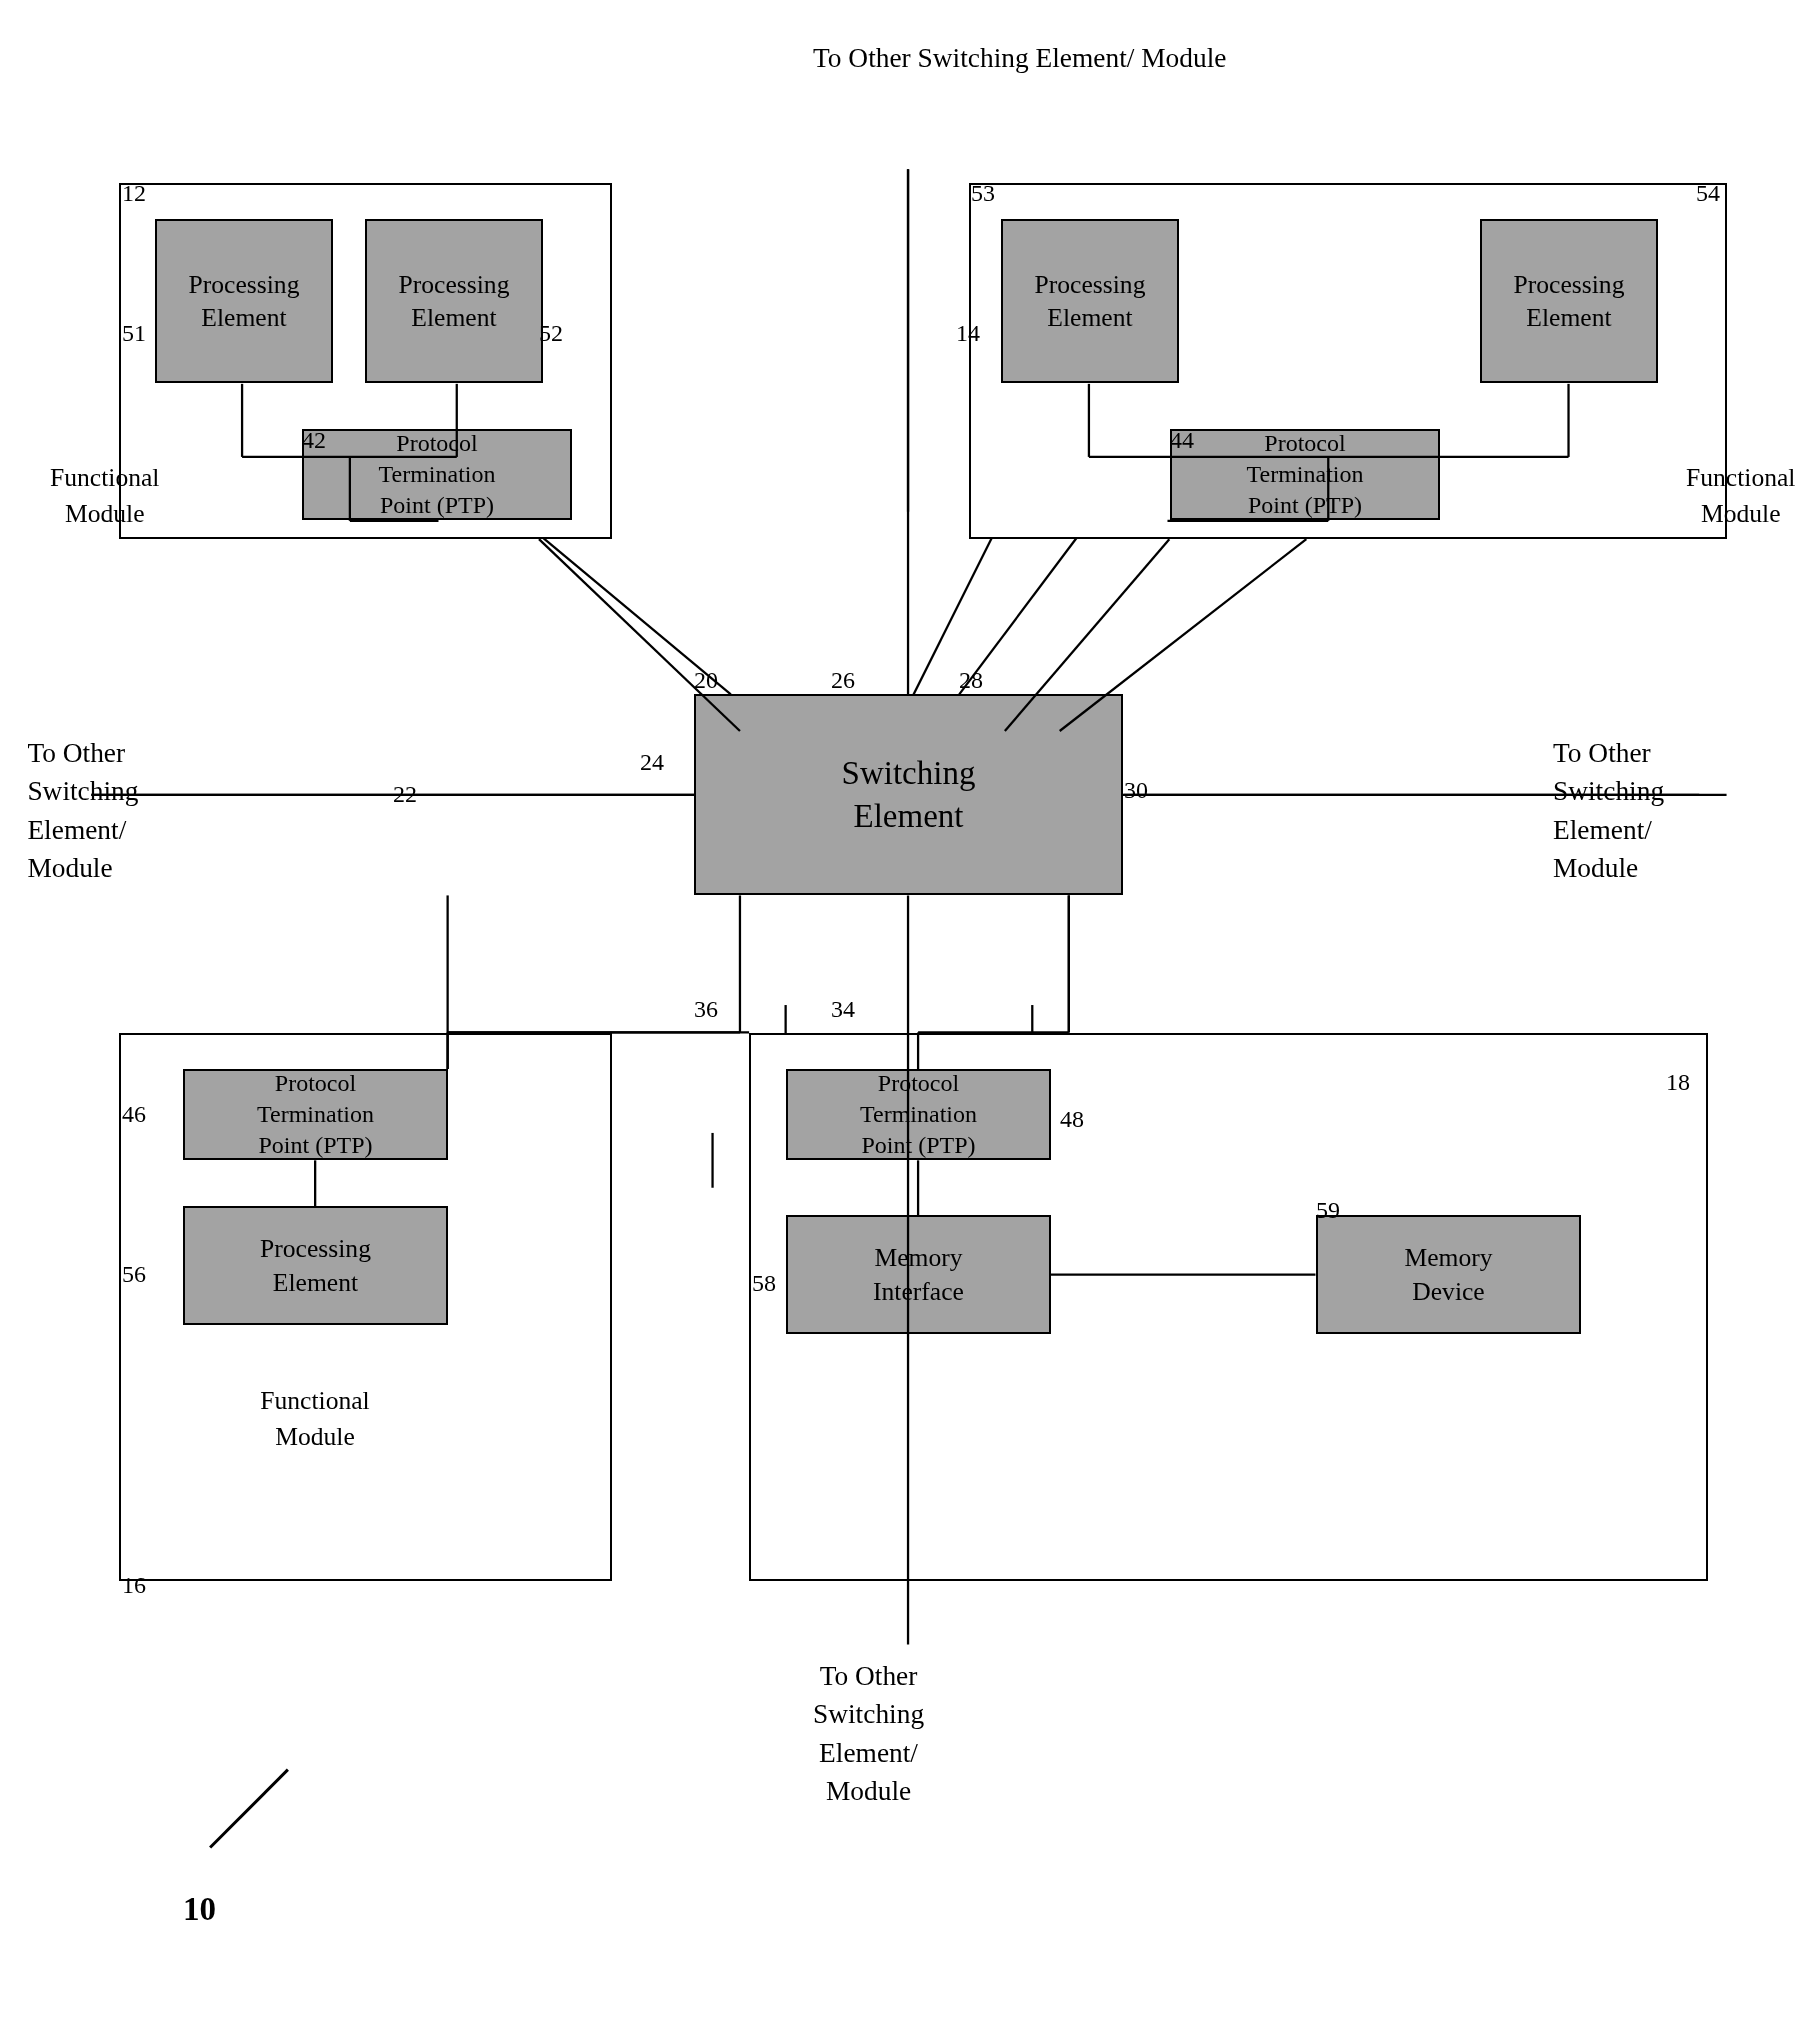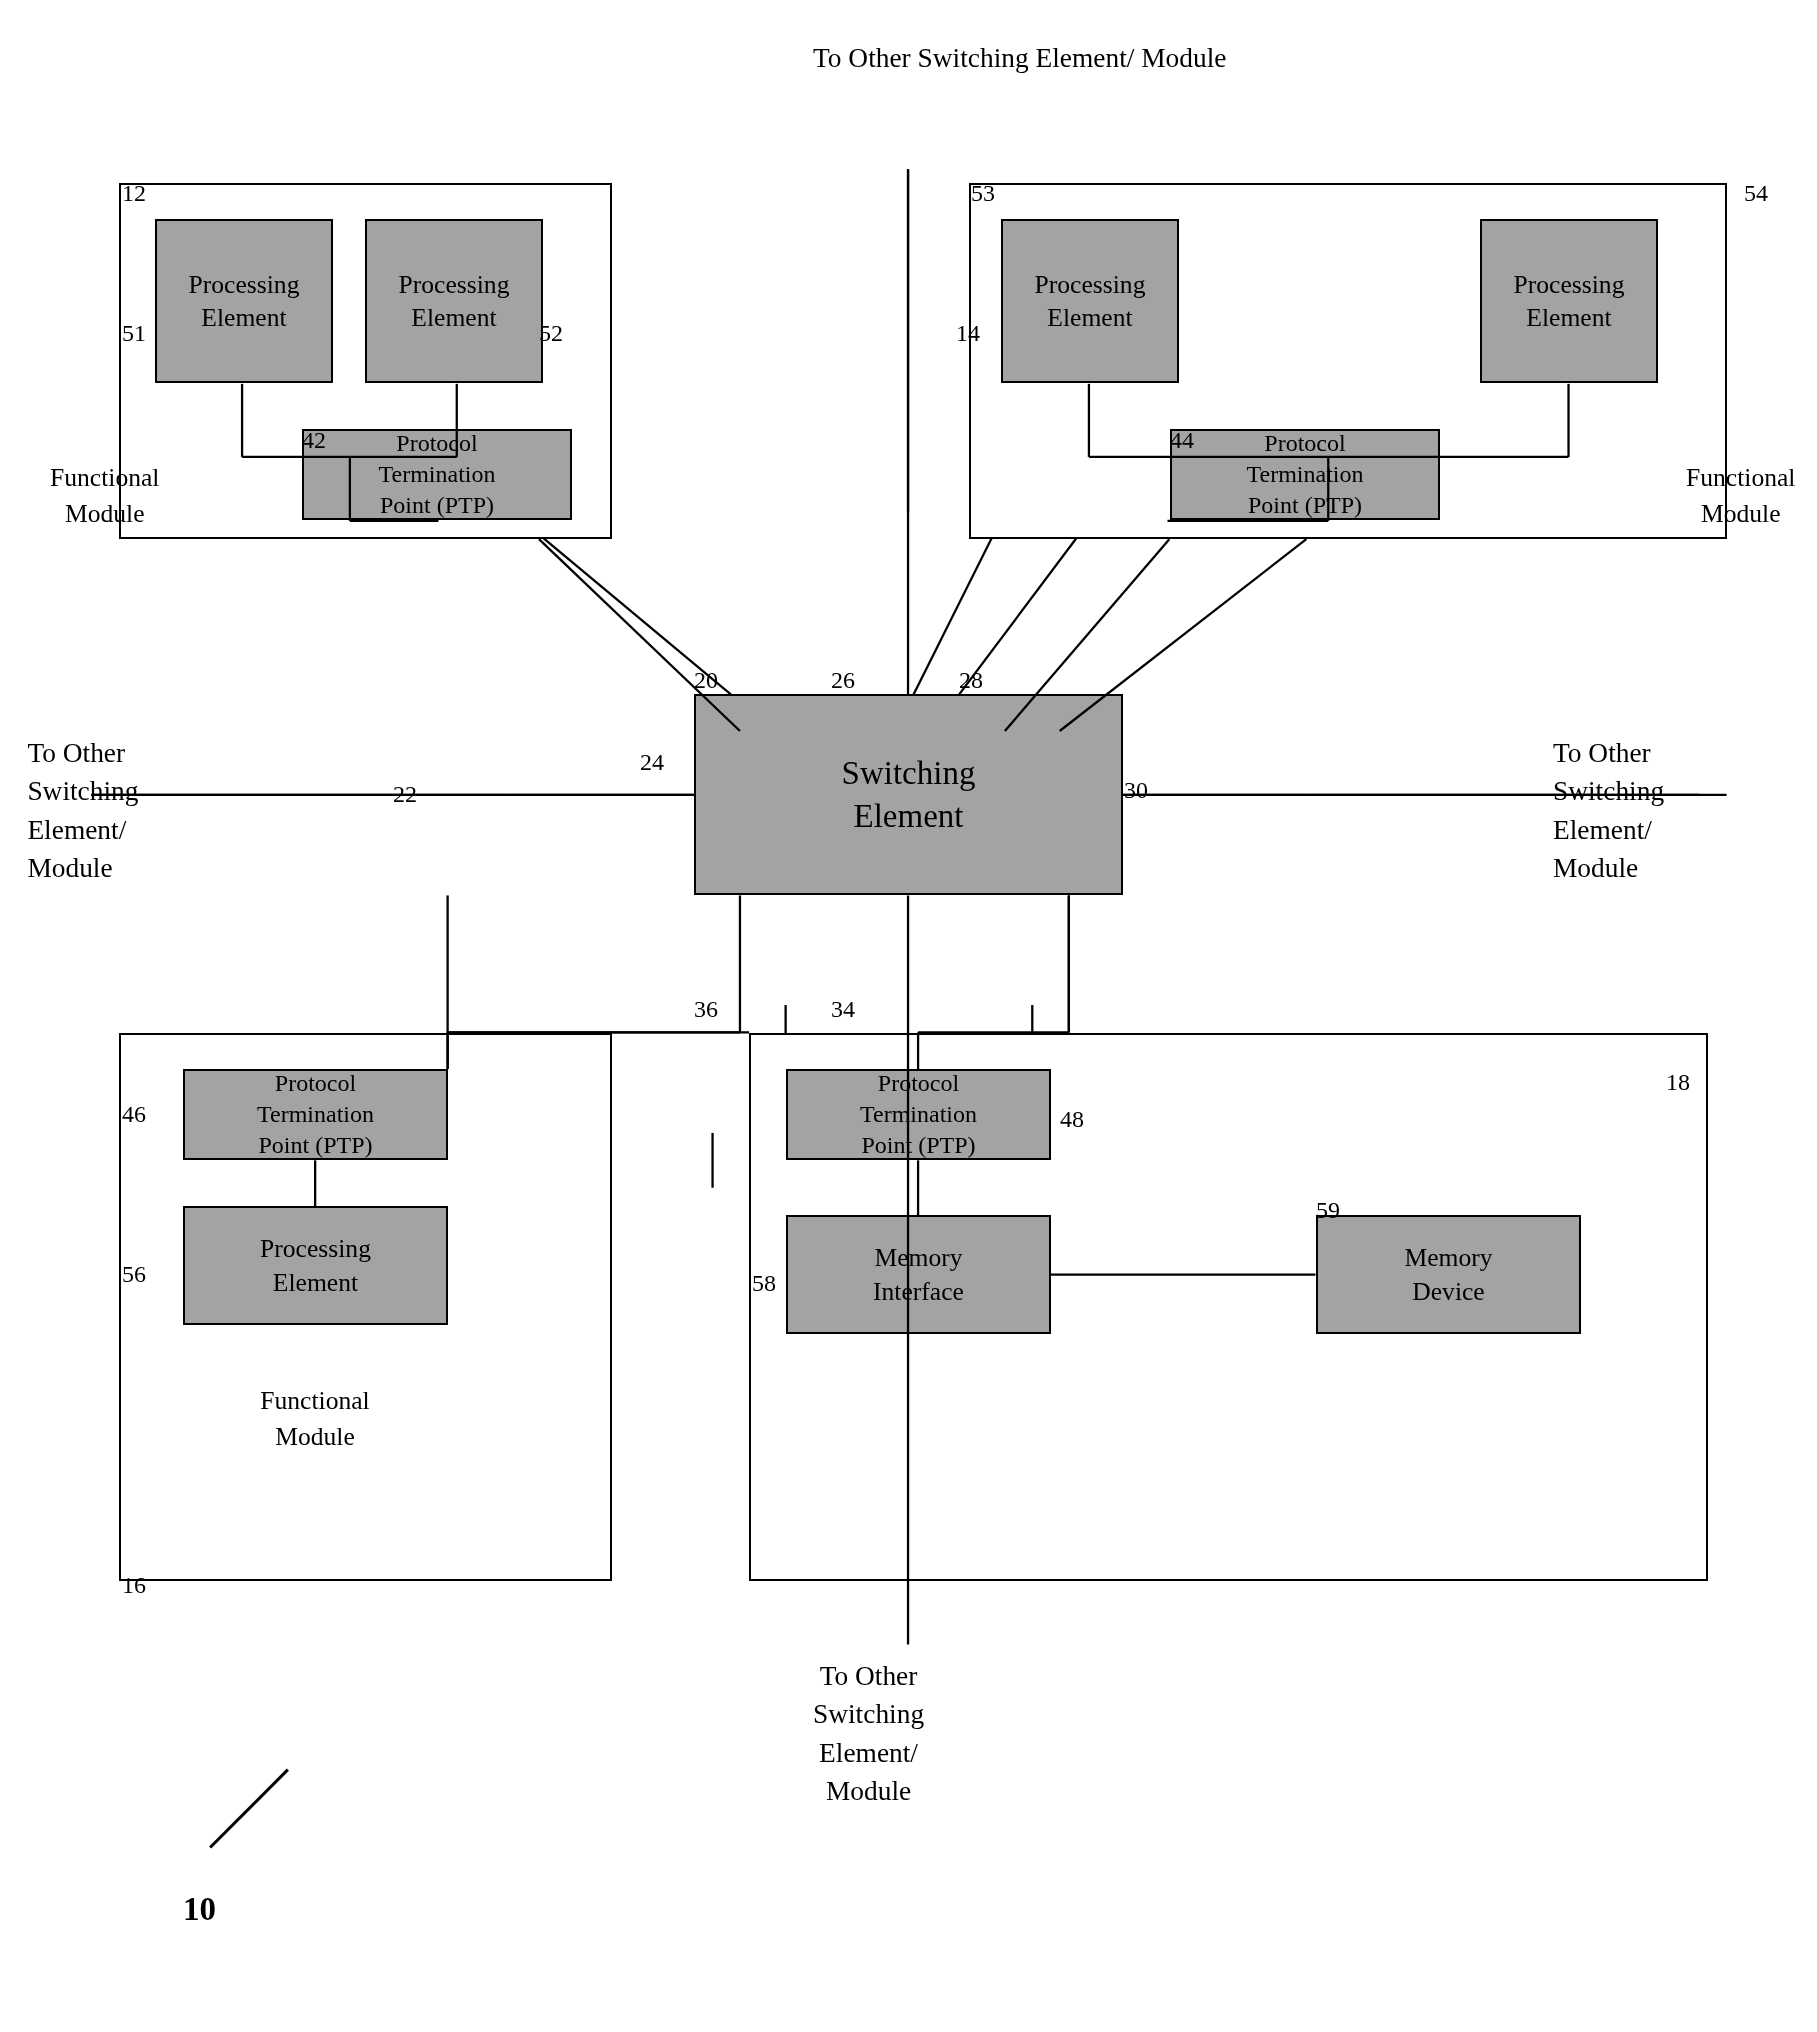--- a/index.html
+++ b/index.html
@@ -133,21 +133,21 @@
 
   <div class="label" style="left:1686px; top:448px; text-align: center; font-size: 25.6px; line-height:1.4;">Functional<br>Module</div>
 
   <div class="box" style="left:1001px; top:219px; width:178px; height:164px; font-size:25.6px;">Processing<br>Element</div>
 
   <div class="box" style="left:1480px; top:219px; width:178px; height:164px; font-size:25.6px;">Processing<br>Element</div>
 
   <div class="box" style="left:1170px; top:429px; width:270px; height:91px; font-size:24px;">Protocol<br>Termination<br>Point (PTP)</div>
 
   <div class="ref-num" style="left:971px; top:180px;">53</div>
-  <div class="ref-num" style="left:1696px; top:180px;margin-left:48px;">54</div>
+  <div class="ref-num" style="left:1696px; top:180px;">54</div>
   <div class="ref-num" style="left:1170px; top:427px;">44</div>
   <div class="ref-num" style="left:920px; top:320px;padding-left:36px;">14</div>
 
   <div class="box" style="left:694px; top:694px; width:429px; height:201px; font-size:33px; font-weight:500;">Switching<br>Element</div>
 
   <div class="ref-num" style="left:694px; top:667px;">20</div>
   <div class="ref-num" style="left:640px; top:749px;">24</div>
   <div class="ref-num" style="left:831px; top:667px;">26</div>
   <div class="ref-num" style="left:959px; top:667px;">28</div>
   <div class="ref-num" style="left:1124px; top:777px;">30</div>

